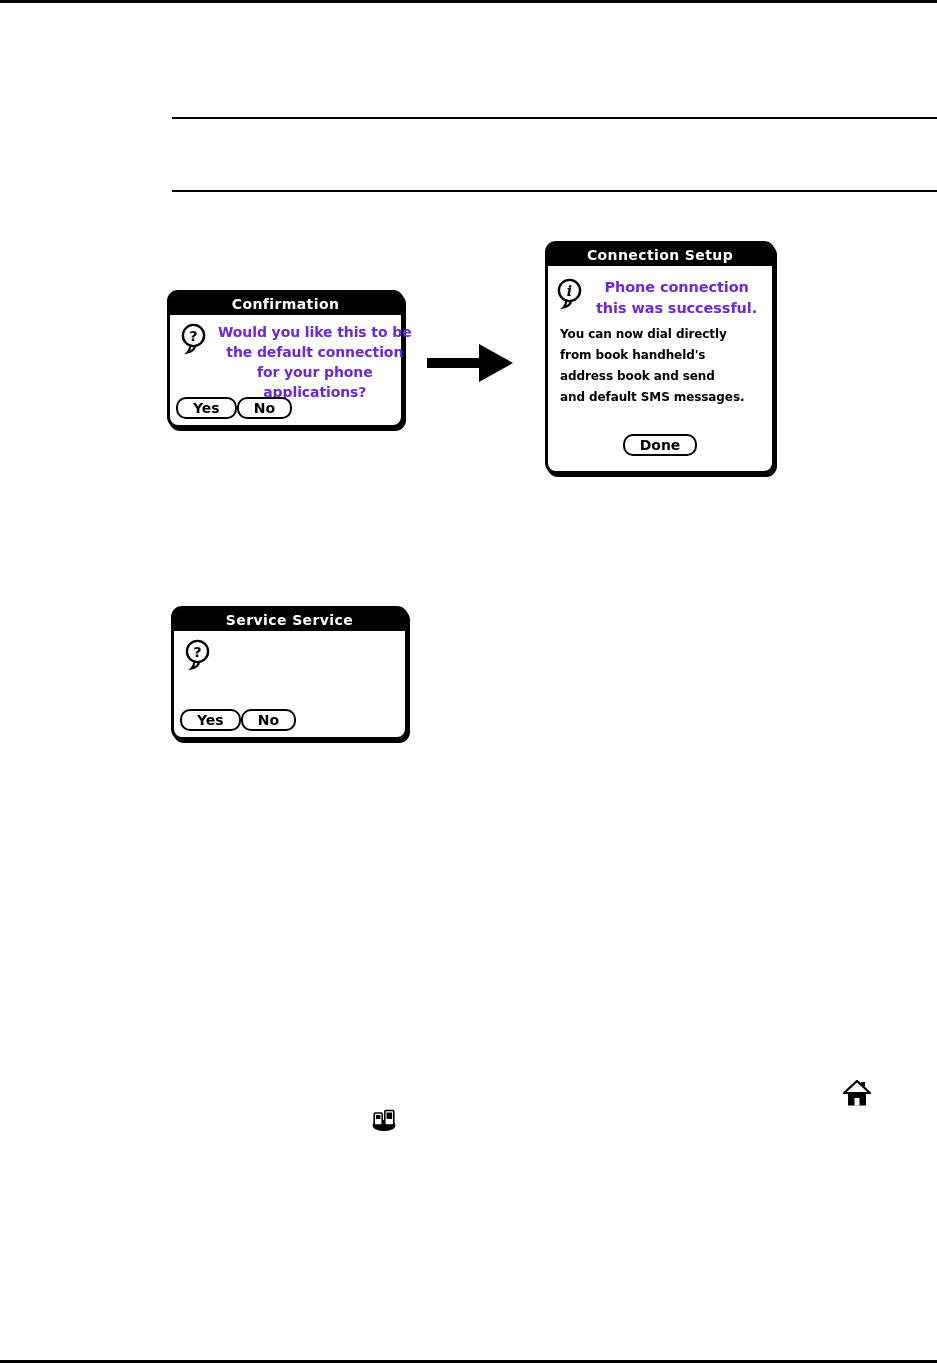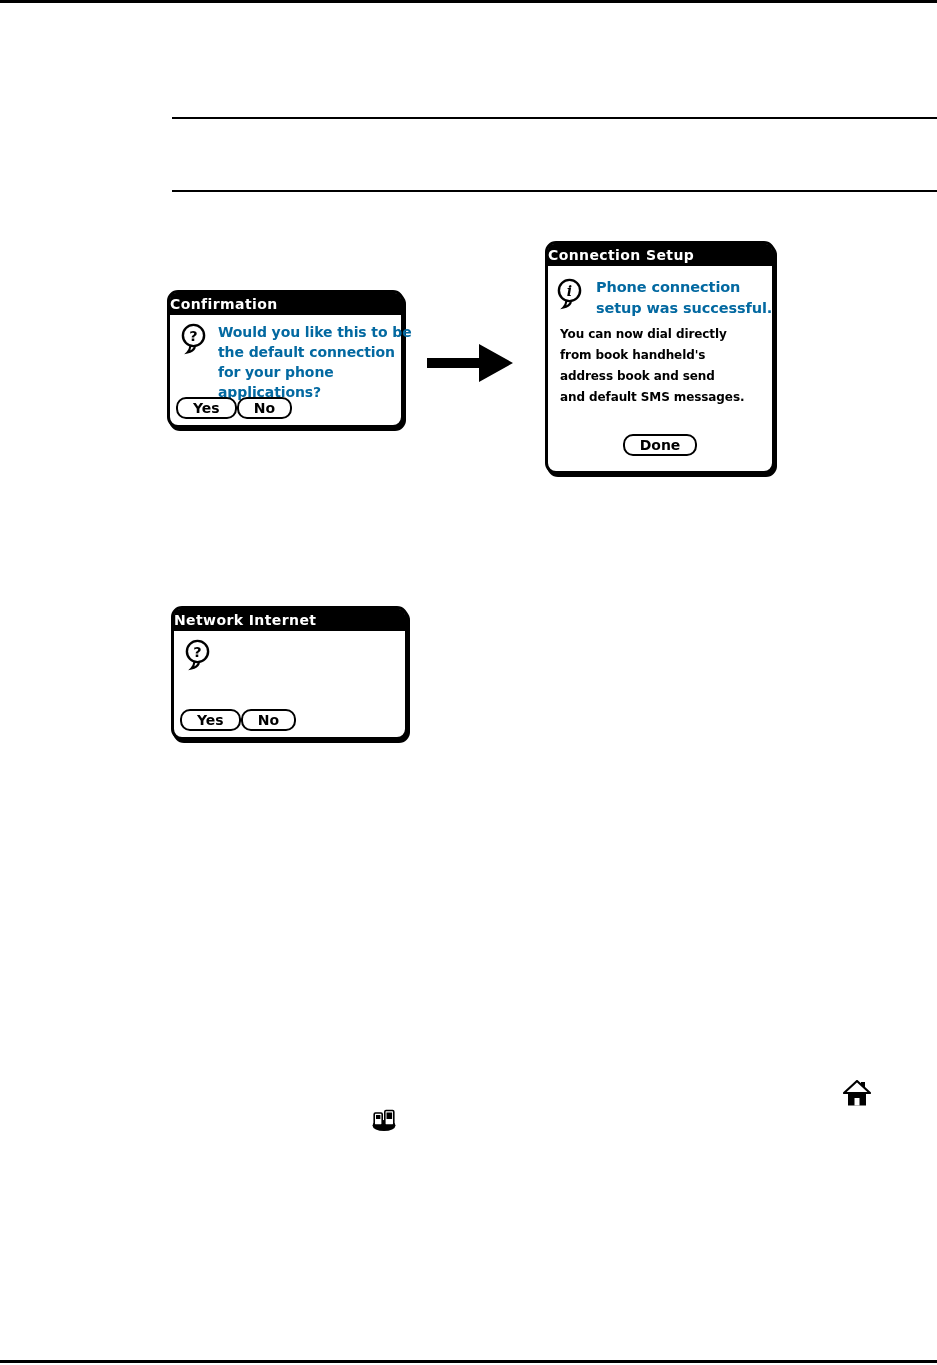--- a/index.html
+++ b/index.html
@@ -24,27 +24,27 @@
     position: absolute;
     background: #fff;
     border: 3px solid #000;
     border-radius: 11px;
     box-shadow: 2px 3px 0 #000;
   }
   .palm-title {
     background: #000; color: #fff;
     font-weight: bold; font-size: 14px;
     letter-spacing: 0.4px;
-    text-align: left;
+    text-align: center;
     height: 22px; line-height: 22px;
     border-radius: 6px 6px 0 0;
   }
   .msg-row { display: flex; align-items: flex-start; margin: 7px 6px 0 10px; }
   .bubble  { flex: 0 0 28px; width: 28px; height: 32px; margin-top: 1px; }
-  .msg     { margin-left: 10px; font-weight: bold; font-size: 14px; line-height: 20px; color: #0369a1; letter-spacing: -0.1px; }
+  .msg     { margin-left: 10px; font-weight: bold; font-size: 14px; line-height: 20px; color: #6d28d9; letter-spacing: -0.1px; text-align: center; }
   .msg div { white-space: nowrap; }
 
   .btn-row { position: absolute; left: 6px; bottom: 6px; display: flex; gap: 0; }
   .palm-btn {
     background: #fff; color: #000;
     border: 2px solid #000; border-radius: 10px;
     font-family: inherit; font-weight: bold; font-size: 14px;
     height: 22px; line-height: 18px; padding: 0 15px;
     cursor: pointer;
   }
@@ -104,36 +104,36 @@
     <div class="msg-row" style="margin-top:11px; margin-left:8px;">
       <span class="bubble">
         <svg width="28" height="32" viewBox="0 0 28 32">
           <circle cx="13.5" cy="12.5" r="10.6" fill="#fff" stroke="#000" stroke-width="2.4"></circle>
           <text x="13.5" y="17.5" text-anchor="middle" font-family="DejaVu Serif, serif" font-size="14" font-weight="bold" font-style="italic" fill="#000">i</text>
           <path d="M10.5 22.5 Q10 27 7.5 29.5 Q13 28.5 15 24" fill="none" stroke="#000" stroke-width="2.2"></path>
         </svg>
       </span>
       <div class="msg">
         <div>Phone connection</div>
-        <div>setup was successful.</div>
+        <div>this was successful.</div>
       </div>
     </div>
     <div class="para">
       <div>You can now dial directly</div>
       <div>from book handheld's</div>
       <div>address book and send</div>
       <div>and default SMS messages.</div>
     </div>
     <div class="done-row">
       <button class="palm-btn">Done</button>
     </div>
   </div>
 
   <div class="palm-dialog d3">
-    <div class="palm-title">Network Internet</div>
+    <div class="palm-title">Service Service</div>
     <div class="msg-row">
       <span class="bubble">
         <svg width="28" height="32" viewBox="0 0 28 32">
           <circle cx="13.5" cy="12.5" r="10.6" fill="#fff" stroke="#000" stroke-width="2.4"></circle>
           <text x="13.5" y="18" text-anchor="middle" font-family="DejaVu Sans, sans-serif" font-size="14.5" font-weight="bold" fill="#000">?</text>
           <path d="M10.5 22.5 Q10 27 7.5 29.5 Q13 28.5 15 24" fill="none" stroke="#000" stroke-width="2.2"></path>
         </svg>
       </span>
     </div>
     <div class="btn-row">

